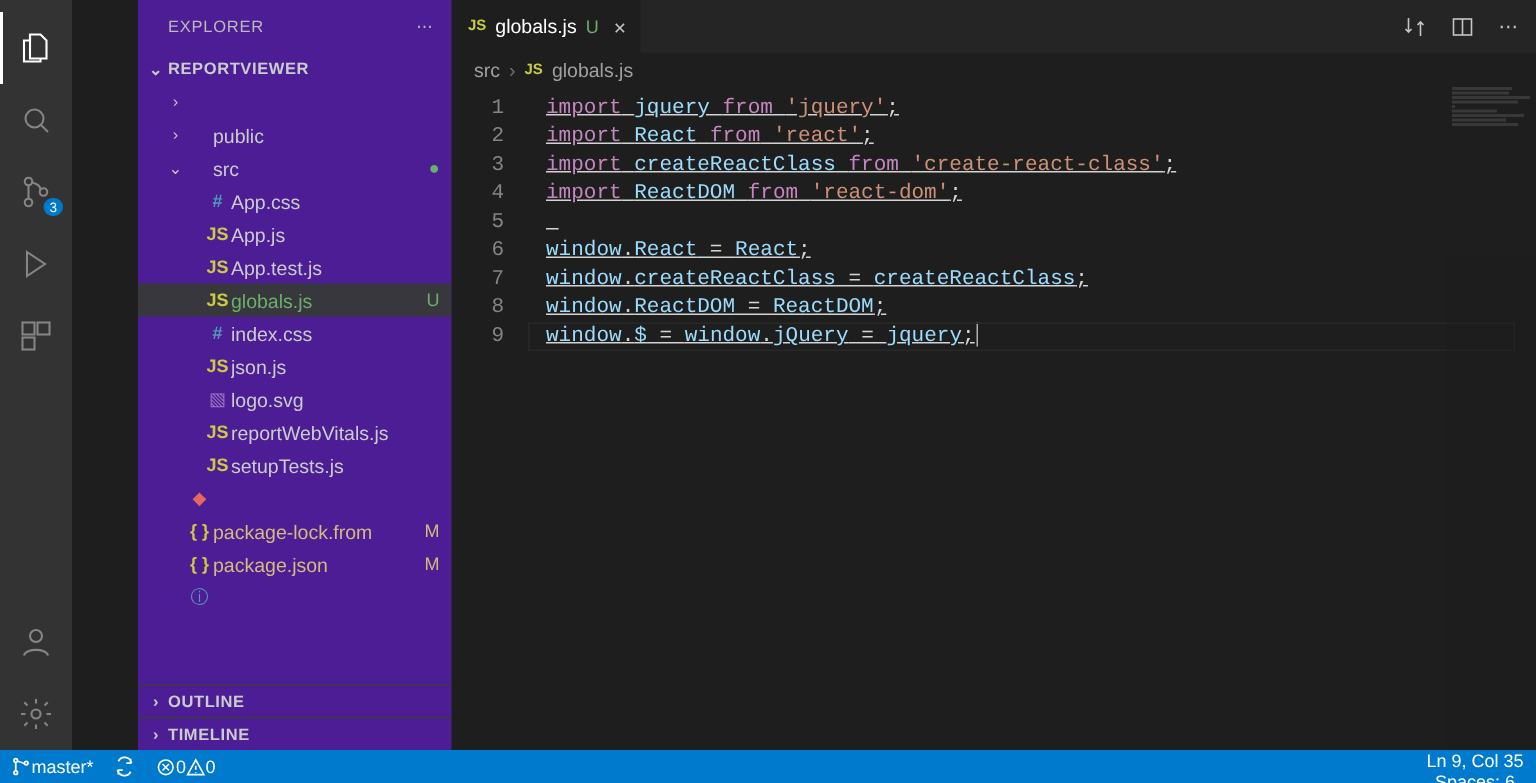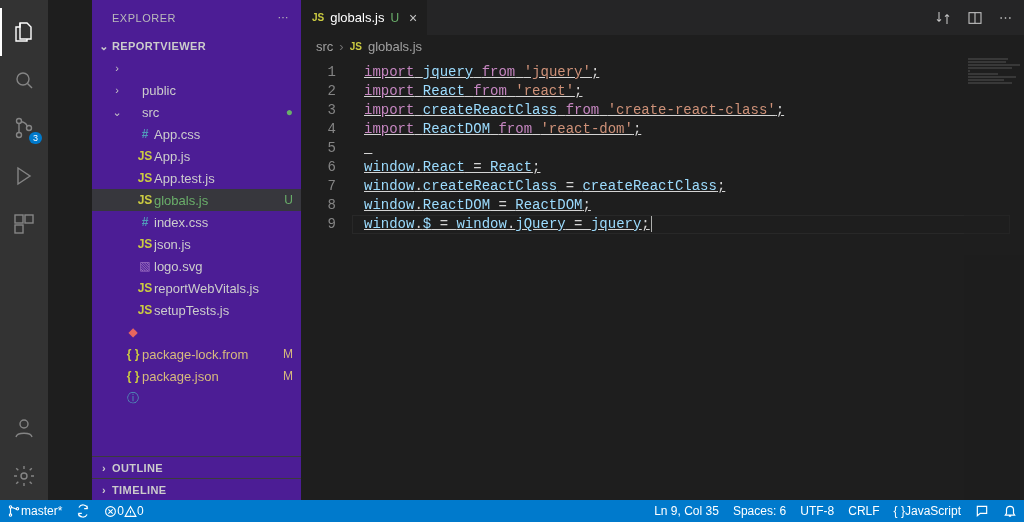--- a/index.html
+++ b/index.html
@@ -171,21 +171,21 @@
 
 .status-bar {
   height: 22px;
   background: #007acc;
   color: #ffffff;
   display: flex;
   align-items: center;
   font-size: 12px;
 }
 .status-left, .status-right { display: flex; align-items: center; height: 100%; }
-.status-right { margin-left: auto; }
+.status-right { margin-left: auto; flex-direction: column; }
 .sb-item {
   display: flex; align-items: center;
   height: 100%; padding: 0 7px;
   gap: 0;
   cursor: pointer;
 }
 
 svg { display: block; }
 </style>
 </head>

